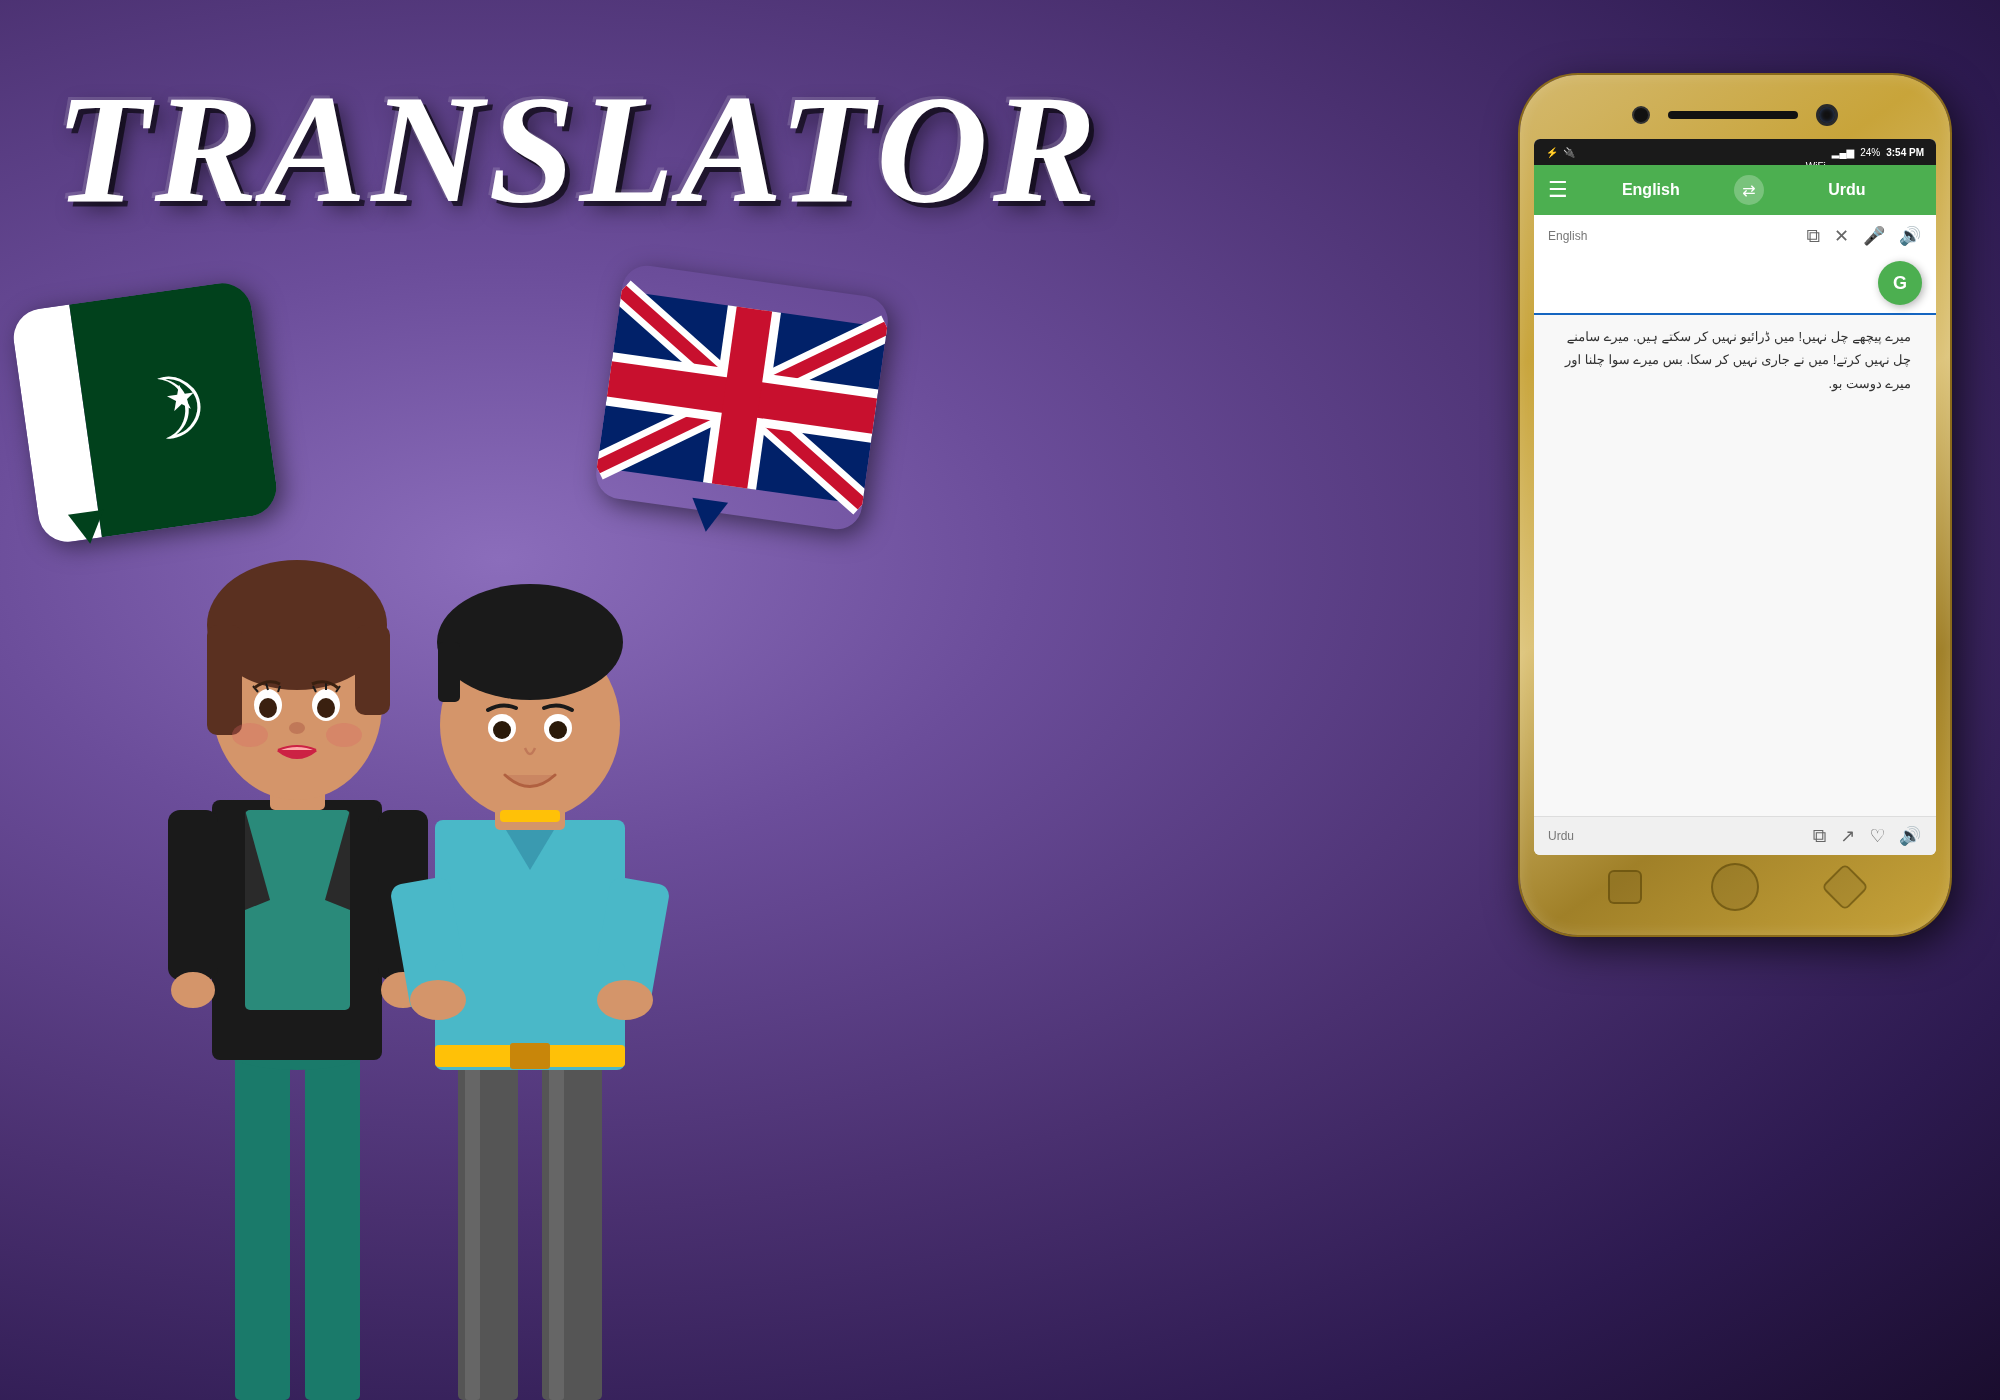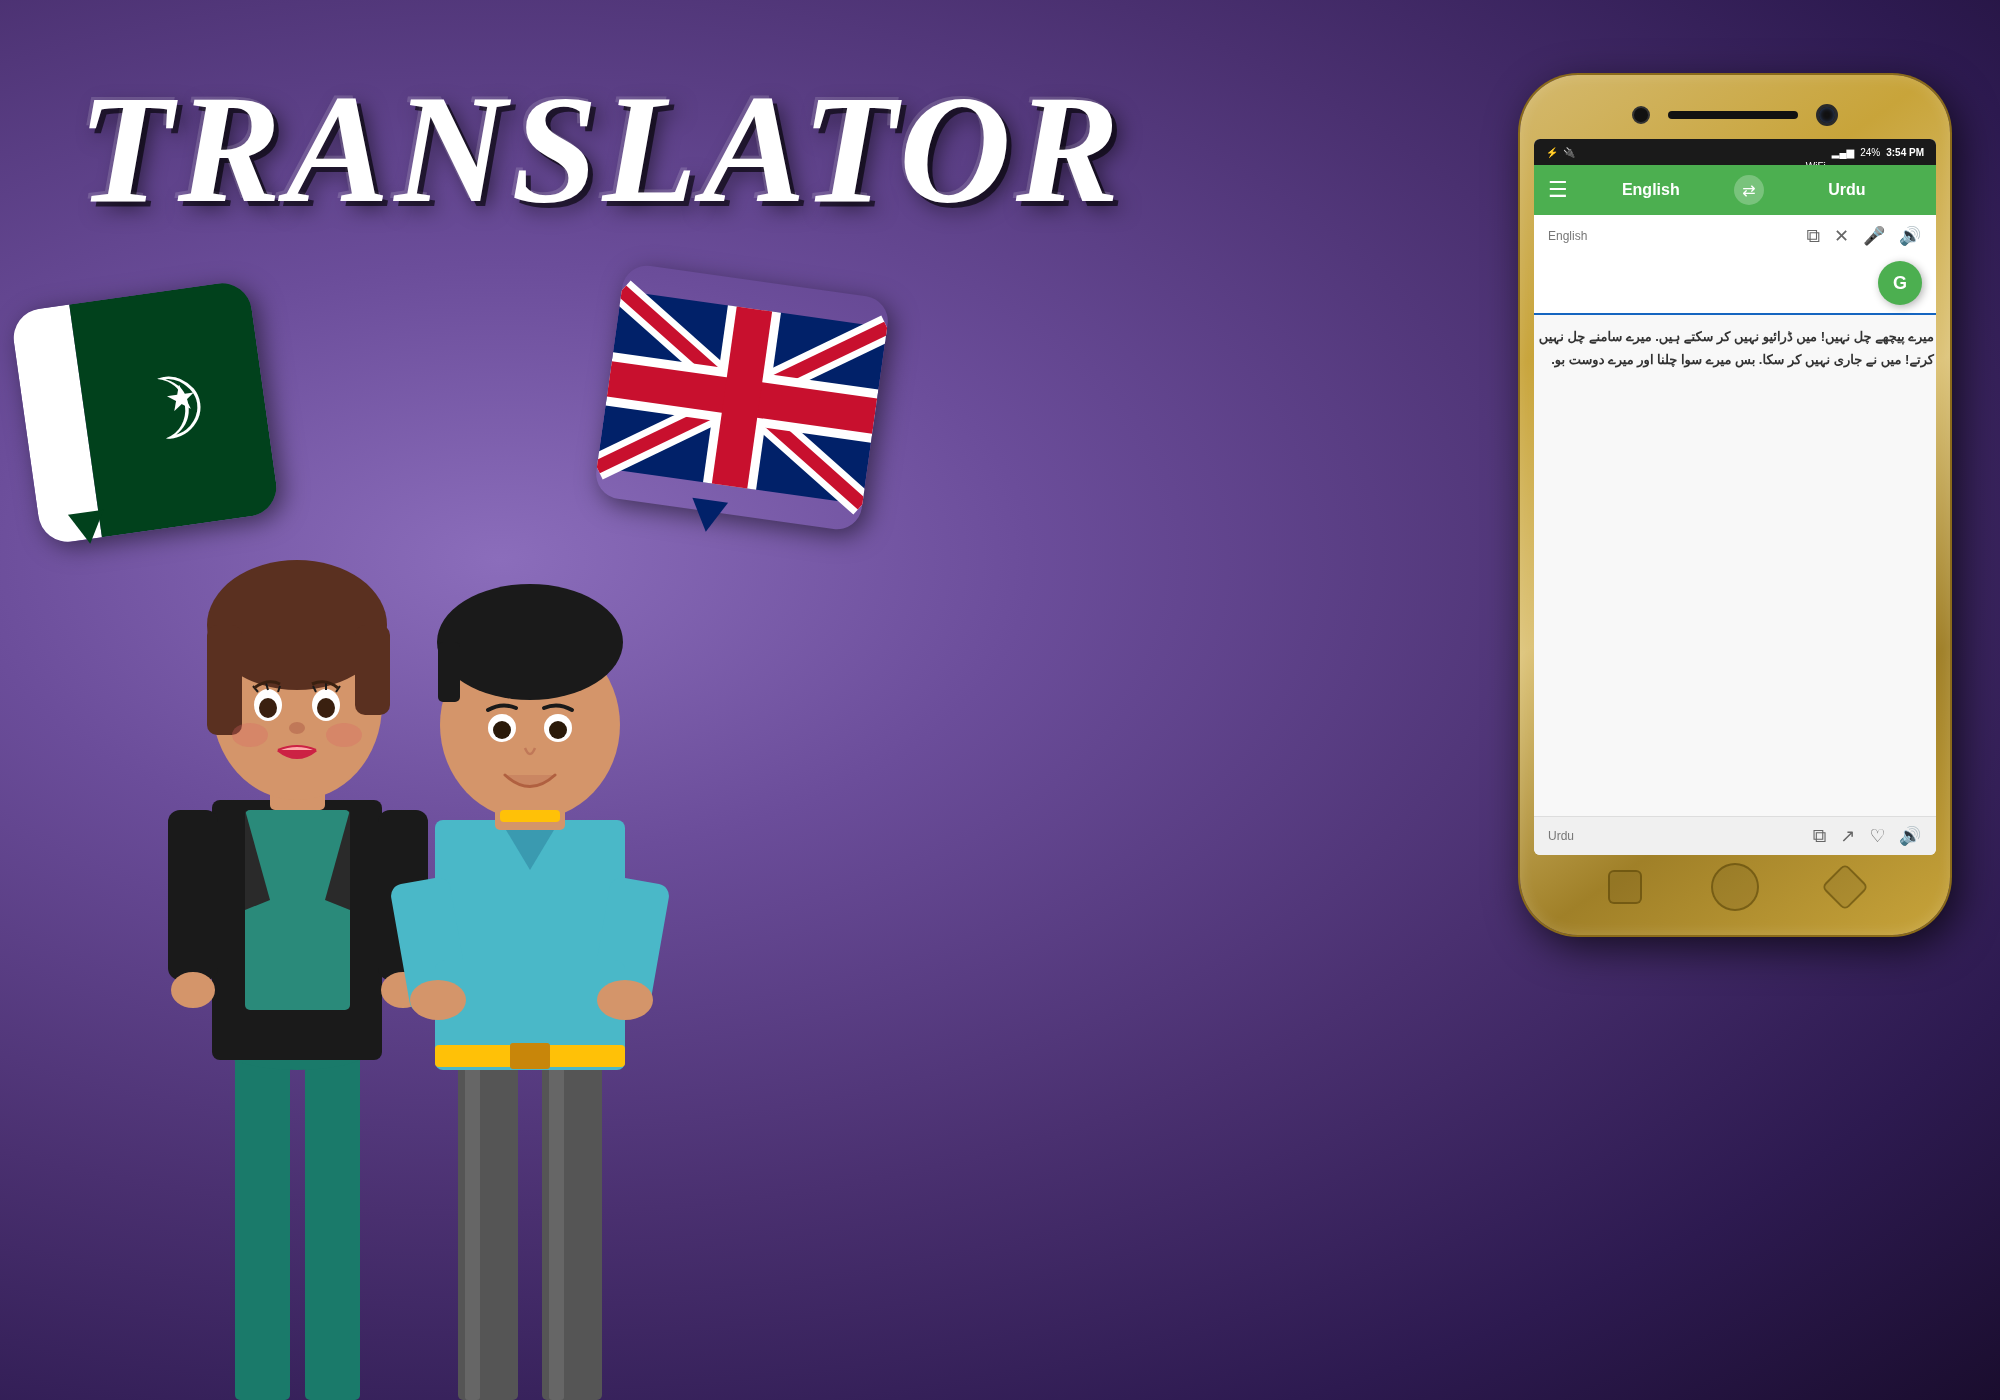--- a/index.html
+++ b/index.html
@@ -11,21 +11,21 @@
       font-family: Arial, sans-serif;
       background: radial-gradient(ellipse at 30% 50%, #7b5ea7 0%, #5a3d7a 40%, #3d2a5a 70%, #2a1a3a 100%);
       position: relative;
     }
   </style>
 </head>
 <body>
 
 <div style="position:absolute;top:0;left:0;width:2000px;height:1400px;background:radial-gradient(ellipse at 25% 40%, #8b6dbb 0%, #6b4d9a 25%, #4a3070 55%, #2d1a50 80%, #1a0d2e 100%);"></div>
 
-<div style="position:absolute;top:60px;left:55px;font-size:155px;font-family:Georgia,serif;font-weight:900;color:white;text-shadow:5px 5px 0px rgba(0,0,0,0.6),-3px -3px 0px rgba(255,255,255,0.15),8px 8px 20px rgba(0,0,0,0.5);letter-spacing:5px;font-style:italic;margin-left:23px;">TRANSLATOR</div>
+<div style="position:absolute;top:60px;left:55px;font-size:155px;font-family:Georgia,serif;font-weight:900;color:white;text-shadow:5px 5px 0px rgba(0,0,0,0.6),-3px -3px 0px rgba(255,255,255,0.15),8px 8px 20px rgba(0,0,0,0.5);letter-spacing:5px;font-style:italic;">TRANSLATOR</div>
 
 <div style="position:absolute;top:295px;left:25px;width:240px;height:235px;border-radius:30px;transform:rotate(-8deg);overflow:hidden;box-shadow:6px 6px 25px rgba(0,0,0,0.5);">
   <div style="width:100%;height:100%;display:flex;">
     <div style="width:25%;background:#FFFFFF;height:100%;"></div>
     <div style="width:75%;background:#01411C;height:100%;display:flex;align-items:center;justify-content:center;padding-right:10px;">
       <span style="color:white;font-size:85px;line-height:1;">☽</span>
       <span style="color:white;font-size:35px;position:absolute;margin-left:25px;margin-top:-20px;">★</span>
     </div>
   </div>
 </div>
@@ -190,21 +190,21 @@
           </div>
         </div>
       </div>
 
       <div style="background:white;display:flex;justify-content:flex-end;padding:4px 14px 8px;border-bottom:2px solid #1565C0;flex-shrink:0;">
         <div style="width:44px;height:44px;background:#4CAF50;border-radius:50%;display:flex;align-items:center;justify-content:center;cursor:pointer;box-shadow:2px 2px 8px rgba(0,0,0,0.3);">
           <span style="color:white;font-size:18px;font-weight:bold;">G</span>
         </div>
       </div>
 
-      <div style="background:#f8f8f8;padding:10px 2px;flex:1;overflow:hidden;font-weight:bold;">
+      <div style="background:#f8f8f8;padding:10px 25px;flex:1;overflow:hidden;">
         <div style="font-size:13px;color:#333;line-height:1.8;direction:rtl;text-align:right;font-family:'Arial Unicode MS',Arial,sans-serif;">میرے پیچھے چل نہیں! میں ڈرائیو نہیں کر سکتے ہیں. میرے سامنے چل نہیں کرتے! میں نے جاری نہیں کر سکا. بس میرے سوا چلنا اور میرے دوست بو.</div>
       </div>
 
       <div style="background:#f0f0f0;padding:8px 14px;border-top:1px solid #ddd;flex-shrink:0;display:flex;align-items:center;justify-content:space-between;">
         <span style="font-size:12px;color:#777;">Urdu</span>
         <div style="display:flex;gap:14px;align-items:center;">
           <span style="font-size:19px;color:#666;cursor:pointer;">⧉</span>
           <span style="font-size:18px;color:#666;cursor:pointer;">↗</span>
           <span style="font-size:18px;color:#666;cursor:pointer;">♡</span>
           <span style="font-size:18px;color:#666;cursor:pointer;">🔊</span>

